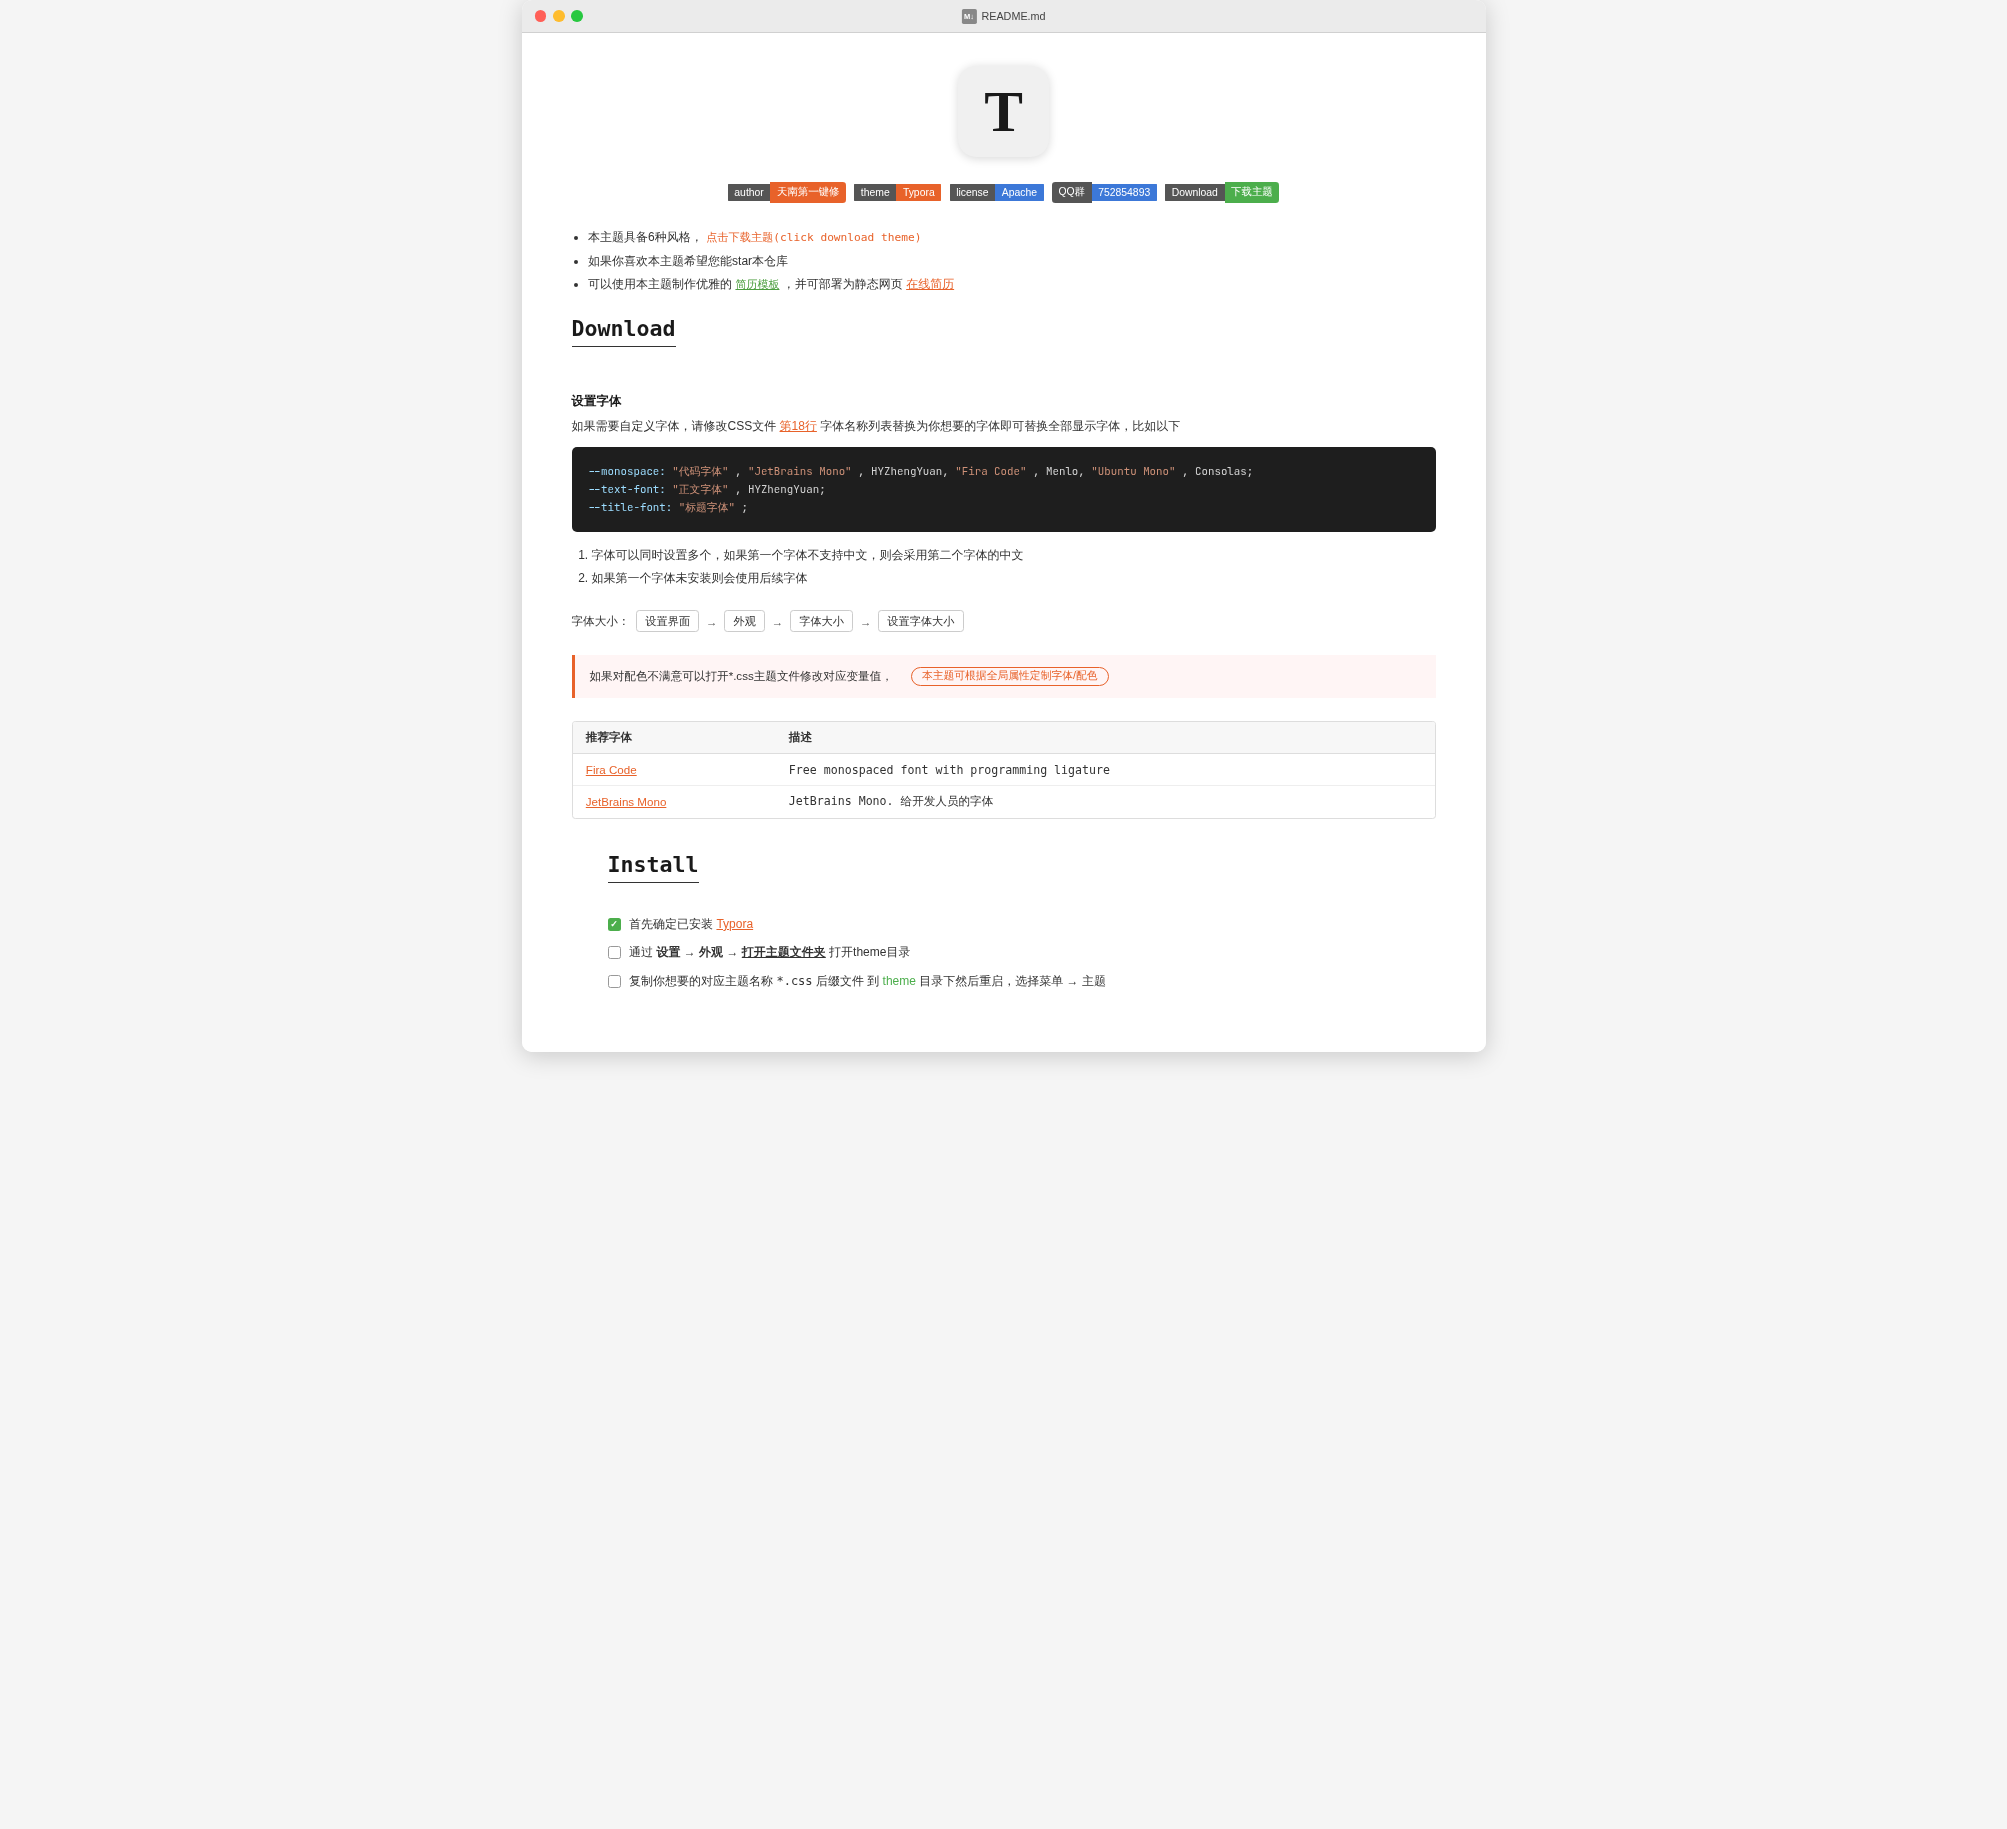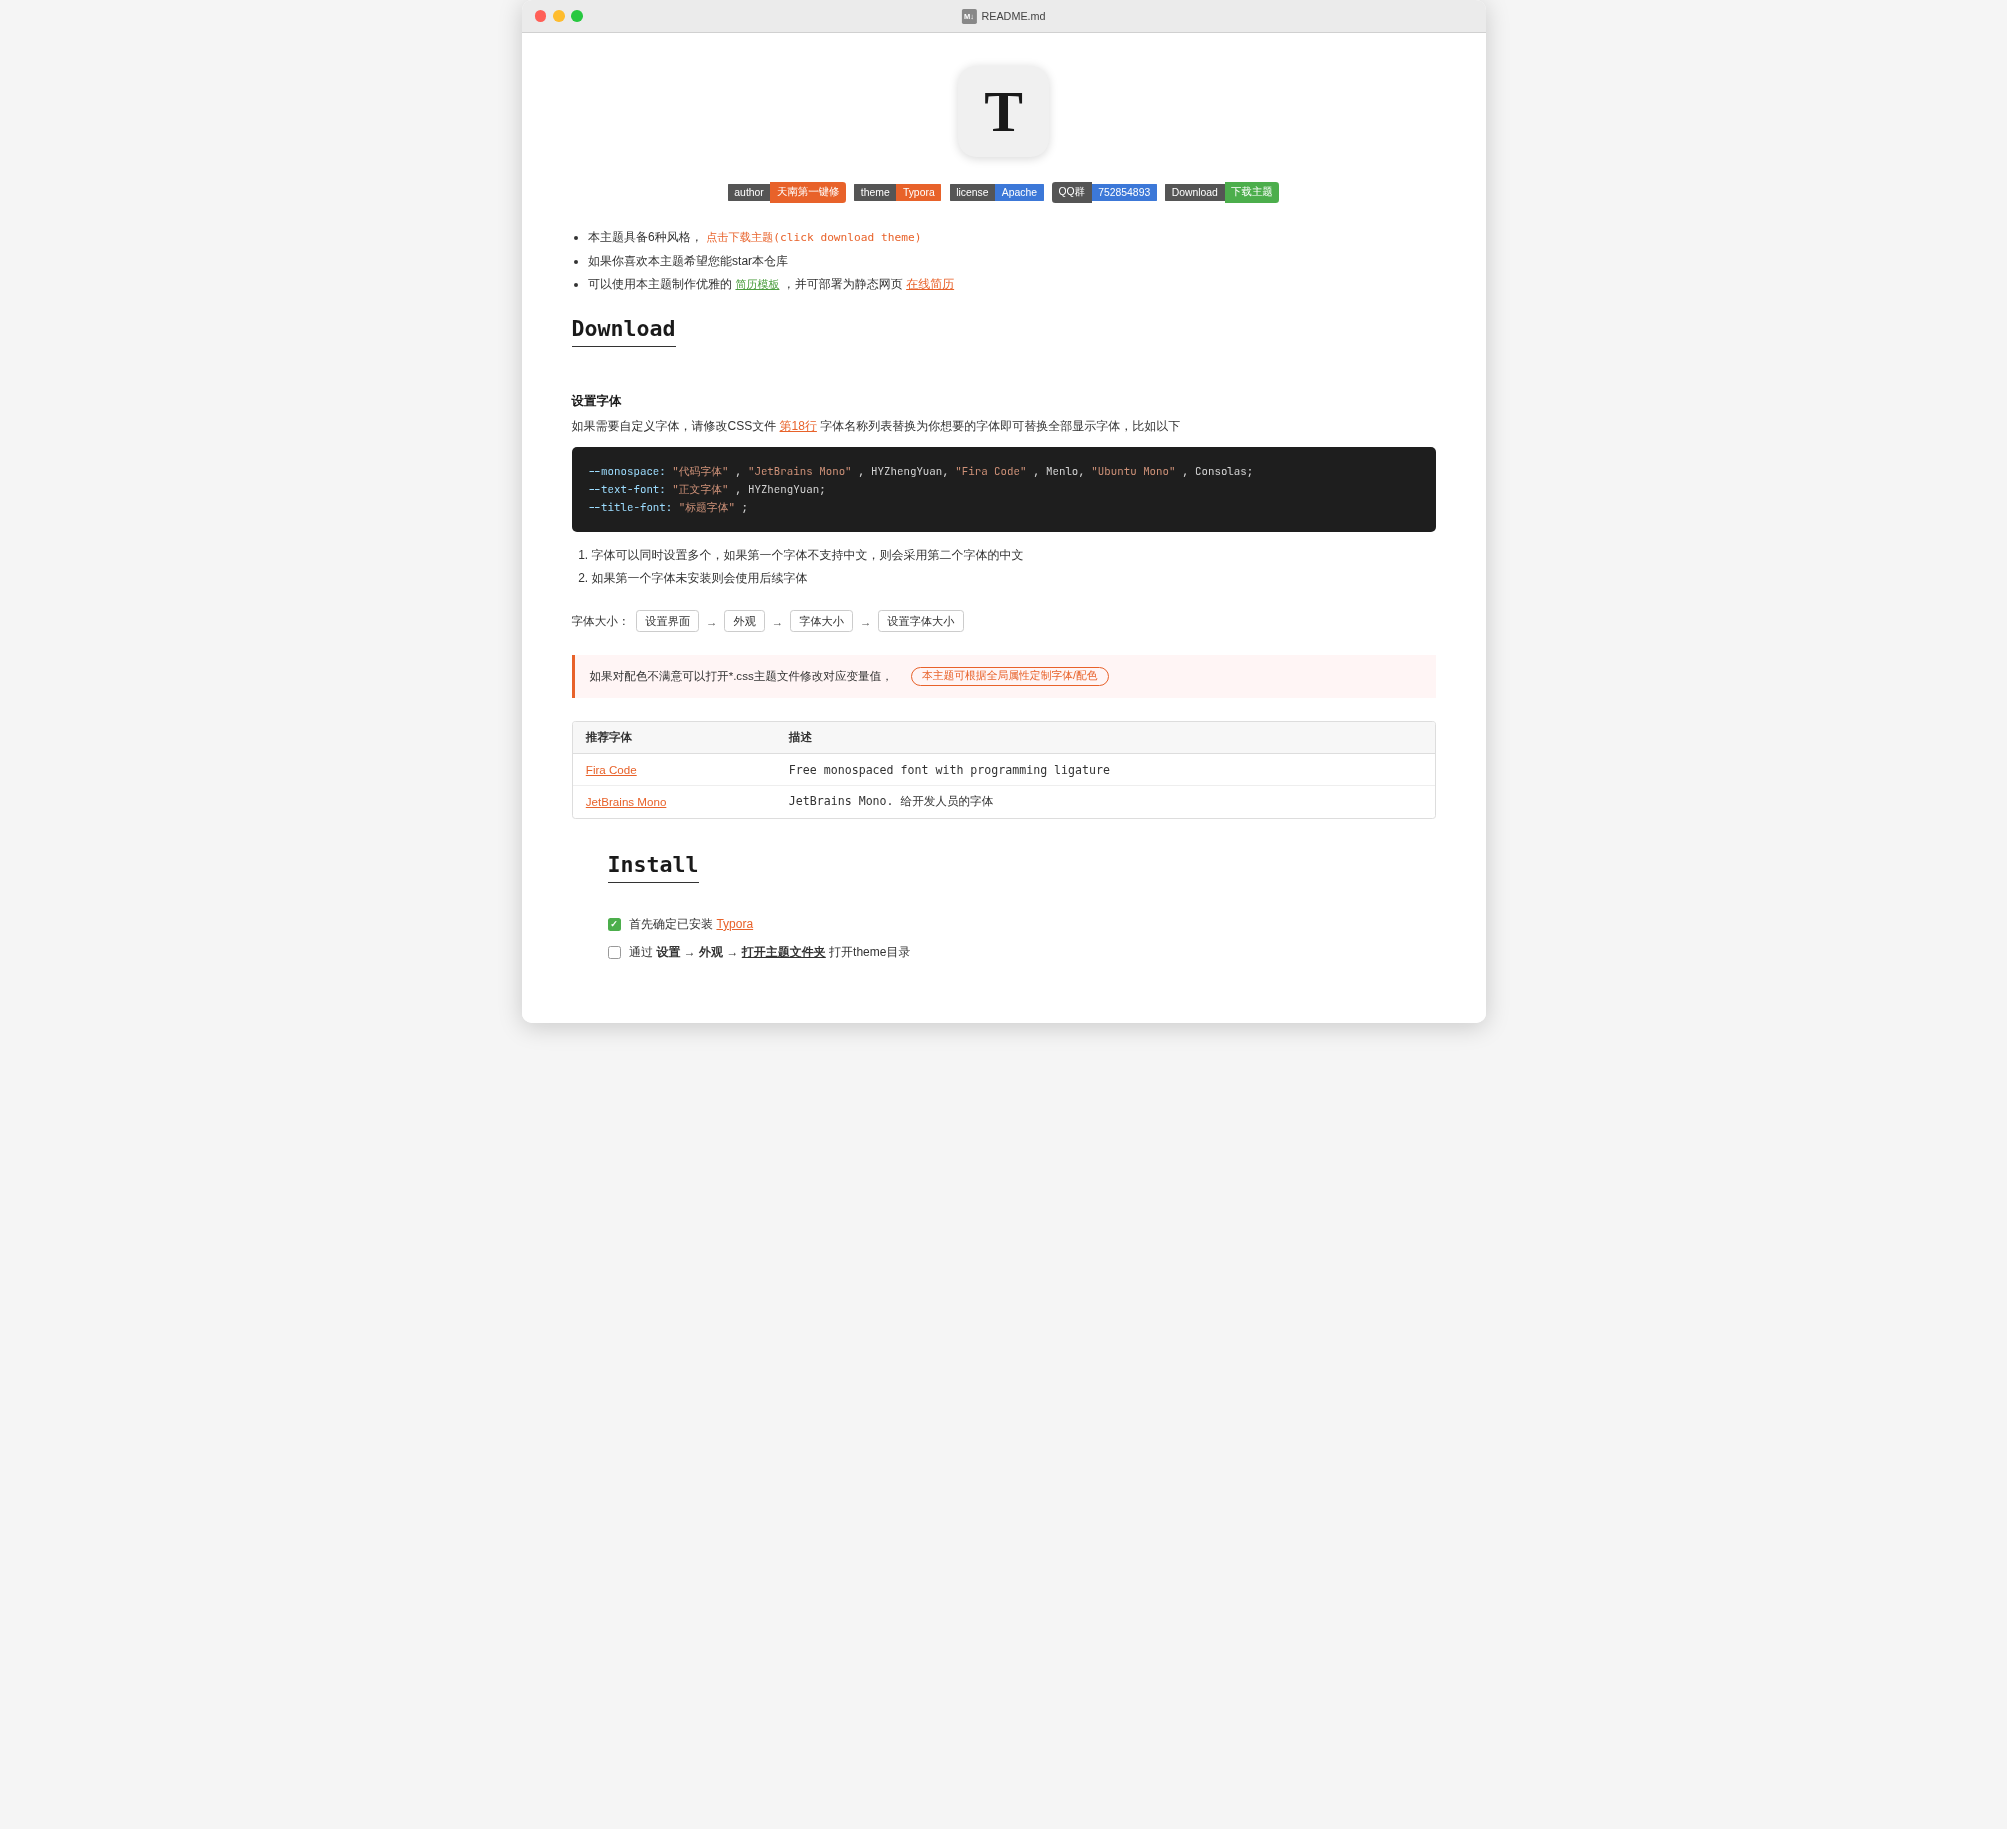--- a/index.html
+++ b/index.html
@@ -474,18 +474,24 @@
           </span>
         </div>
 
         <div class="checkbox-row">
           <div class="checkbox-unchecked"></div>
           <span>
             通过 <strong>设置</strong> → <strong>外观</strong> → <strong style="text-decoration:underline;">打开主题文件夹</strong> 打开theme目录
           </span>
         </div>
 
+        <div class="checkbox-row">
+          <div class="checkbox-unchecked"></div>
+          <span>
+            复制你想要的对应主题名称 <code class="install-code">*.css</code> 后缀文件 到 <span class="install-green">theme</span> 目录下然后重启，选择菜单 → 主题
+          </span>
+        </div>
       </div>
     </div>
 
   </div>
 </div>
 
 
 </body></html>

